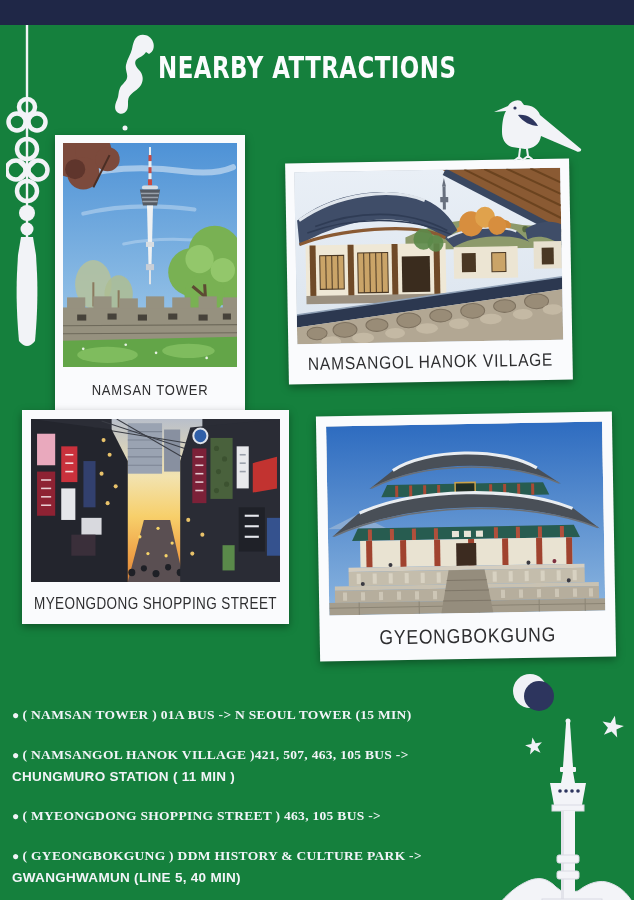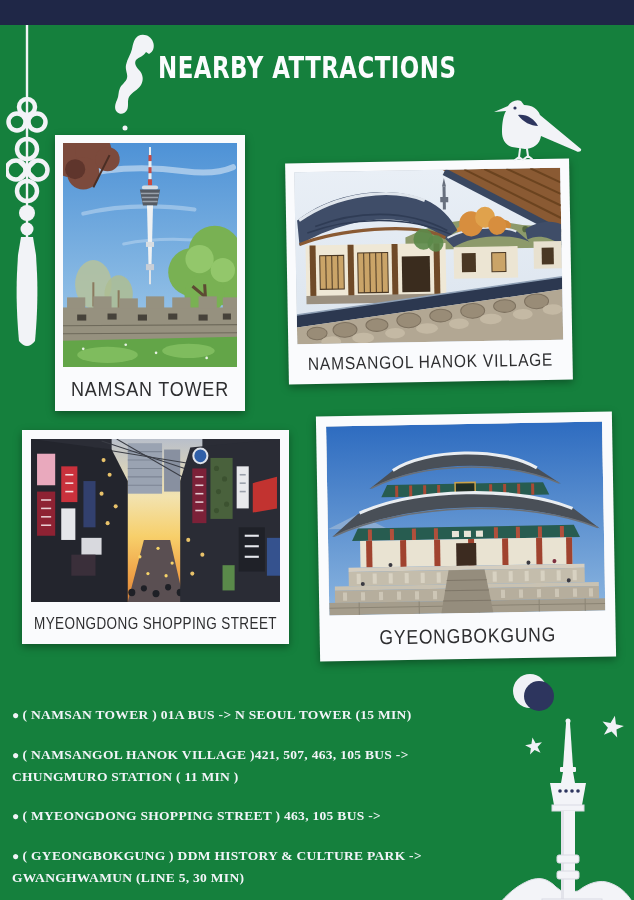--- a/index.html
+++ b/index.html
@@ -25,24 +25,24 @@
   }
   .polaroid .photo{flex:1;margin:9px 9px 0;overflow:hidden;background:#cfd6de;}
   .polaroid .photo svg{display:block;width:100%;height:100%;}
   .polaroid .caption{
     display:flex;align-items:center;justify-content:center;
     color:#2e2e30;white-space:nowrap;
   }
   .cap-text{display:inline-block;transform:scaleY(1.15);letter-spacing:.8px;}
   #card-namsan{left:55px;top:110px;width:190px;height:276px;}
   #card-namsan .photo{margin:8px 8px 0;}
-  #card-namsan .caption{height:44px;font-size:18px;}
+  #card-namsan .caption{height:44px;font-size:13px;}
   #card-hanok{left:287px;top:136px;width:284px;height:221px;transform:rotate(-1deg);}
   #card-hanok .caption{height:40px;font-size:15.5px;}
-  #card-myeongdong{left:22px;top:405px;width:267px;height:214px;}
+  #card-myeongdong{left:22px;top:385px;width:267px;height:214px;}
   #card-myeongdong .caption{height:42px;font-size:13.5px;}
   #card-myeongdong .cap-text{transform:scaleY(1.25);letter-spacing:.4px;}
   #card-gyeongbok{left:318px;top:389px;width:296px;height:245px;transform:rotate(-1deg);}
   #card-gyeongbok .photo{margin:10px 10px 0;}
   #card-gyeongbok .caption{height:46px;font-size:17.5px;}
   
   #korea-map{left:108px;top:8px;width:52px;height:100px;}
   #knot{left:6px;top:0;width:44px;height:336px;}
   #magpie{left:482px;top:74px;width:104px;height:64px;z-index:3;}
   #moon{left:510px;top:644px;width:44px;height:46px;}
@@ -50,21 +50,21 @@
   #star-small{left:525px;top:712px;width:18px;height:18px;}
   #seoul-tower{left:494px;top:690px;width:140px;height:210px;}
   
   .directions{position:absolute;left:12px;top:679px;width:500px;z-index:2;}
   .direction{
     margin:0 0 18px;color:#f2f4f8;font-size:13.5px;font-weight:bold;
     line-height:21px;letter-spacing:.3px;
   }
   .direction .dot{margin-right:3px;font-size:12px;}
   .direction .l1{white-space:nowrap;font-family:Liberation Serif, serif;}
-  .direction .l2{display:block;white-space:nowrap;font-family:Liberation Serif, serif;}
+  .direction .l2{display:block;white-space:nowrap;}
   .direction .l2:empty{display:none;}
 </style>
 </head>
 <body>
 
 <div class="poster">
 
   <svg id="korea-map" class="deco" viewBox="0 0 52 100">
     <path fill="#f2f3f7" d="M30,3 C36,0 43,3 45,9 C47,14 45,19 41,21 L38,19 C36,23 31,24 28,27 C26,30 28,34 31,37 C35,41 36,47 33,52 C30,57 24,59 21,64 C19,68 21,73 19,77 C17,81 12,82 9,79 C6,76 7,71 9,67 C11,63 10,59 12,55 C14,51 18,49 19,45 C20,41 17,37 18,32 C19,26 23,21 24,16 C25,11 26,6 30,3 Z"></path>
     <circle cx="17" cy="95" r="2.5" fill="#f2f3f7"></circle>
@@ -545,21 +545,21 @@
     </div>
     <div class="caption">
       <span class="cap-text">GYEONGBOKGUNG</span>
     </div>
   </div>
 
   <div class="directions">
     <p class="direction"><span class="dot">●</span><span class="l1">( NAMSAN TOWER ) 01A BUS -&gt; N SEOUL TOWER (15 MIN)</span></p>
     <p class="direction"><span class="dot">●</span><span class="l1">( NAMSANGOL HANOK VILLAGE )421, 507, 463, 105 BUS -&gt;</span><span class="l2">CHUNGMURO STATION ( 11 MIN )</span></p>
     <p class="direction"><span class="dot">●</span><span class="l1">( MYEONGDONG SHOPPING STREET ) 463, 105 BUS -&gt;</span></p>
-    <p class="direction"><span class="dot">●</span><span class="l1">( GYEONGBOKGUNG ) DDM HISTORY &amp; CULTURE PARK -&gt;</span><span class="l2">GWANGHWAMUN (LINE 5,  30 MIN)</span></p>
+    <p class="direction"><span class="dot">●</span><span class="l1">( GYEONGBOKGUNG ) DDM HISTORY &amp; CULTURE PARK -&gt;</span><span class="l2">GWANGHWAMUN (LINE 5,  40 MIN)</span></p>
   </div>
 
   <svg id="moon" class="deco" viewBox="0 0 44 46">
     <circle cx="20" cy="22" r="17" fill="#f0f1f6"></circle>
     <circle cx="29" cy="27" r="15" fill="#2d355e"></circle>
   </svg>
   <svg id="star-big" class="deco" viewBox="0 0 20 19">
     <path fill="#f0f1f6" transform="rotate(12 10 10)" d="M10,0 L12.4,6.9 L19.5,7 L13.8,11.3 L15.9,18.1 L10,13.9 L4.1,18.1 L6.2,11.3 L0.5,7 L7.6,6.9 Z"></path>
   </svg>
   <svg id="star-small" class="deco" viewBox="0 0 20 19">

